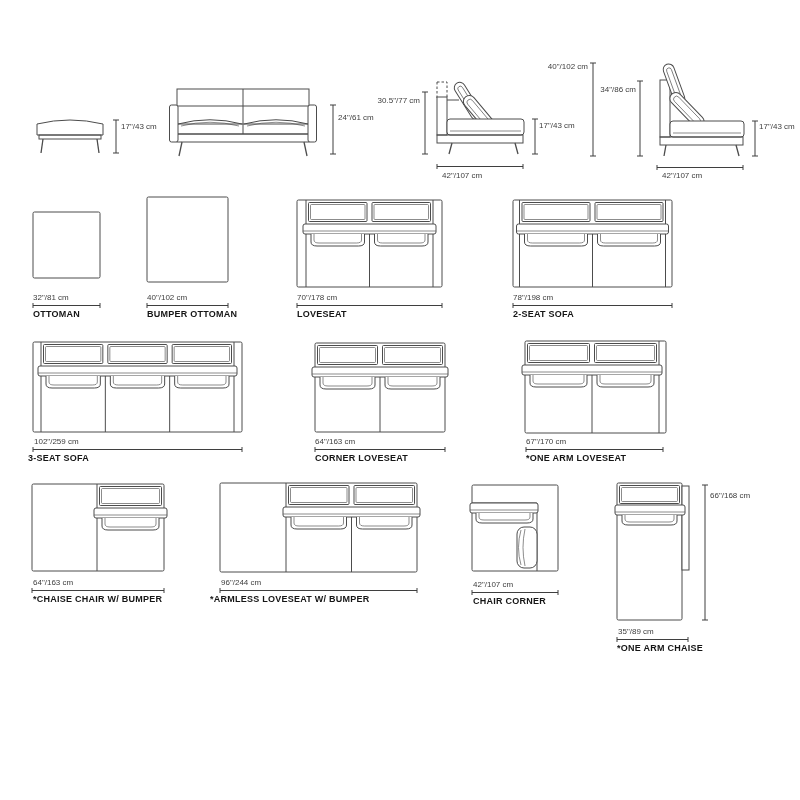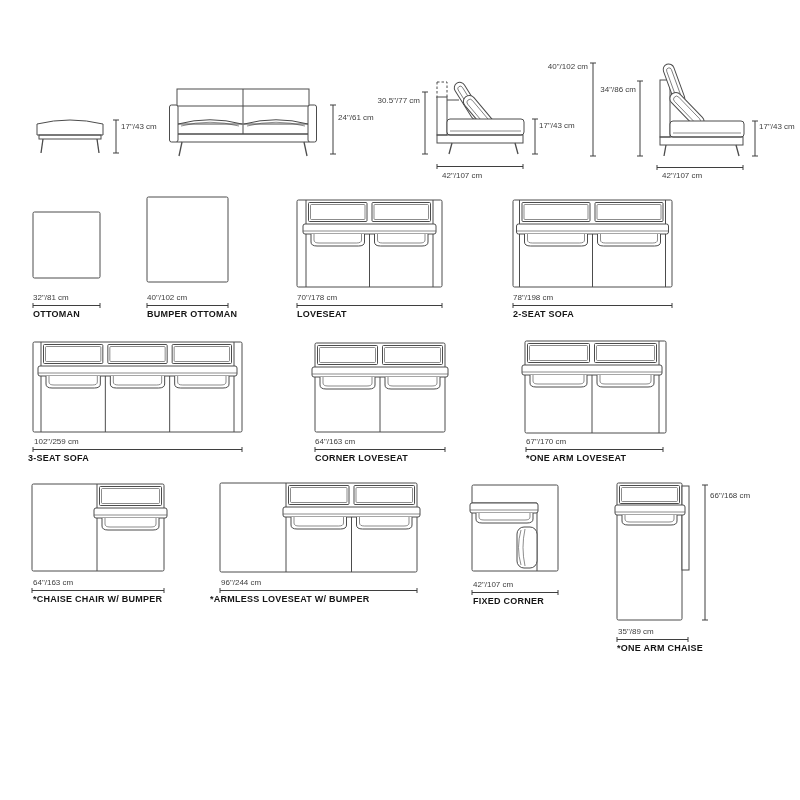--- a/index.html
+++ b/index.html
@@ -358,16 +358,16 @@
 
   <div class="lbl" style="left:33px;top:309px">OTTOMAN</div>
   <div class="lbl" style="left:147px;top:309px">BUMPER OTTOMAN</div>
   <div class="lbl" style="left:297px;top:309px">LOVESEAT</div>
   <div class="lbl" style="left:513px;top:309px">2-SEAT SOFA</div>
   <div class="lbl" style="left:28px;top:453px">3-SEAT SOFA</div>
   <div class="lbl" style="left:315px;top:453px">CORNER LOVESEAT</div>
   <div class="lbl" style="left:526px;top:453px">*ONE ARM LOVESEAT</div>
   <div class="lbl" style="left:33px;top:594px">*CHAISE CHAIR W/ BUMPER</div>
   <div class="lbl" style="left:210px;top:594px">*ARMLESS LOVESEAT W/ BUMPER</div>
-  <div class="lbl" style="left:473px;top:596px">FIXED CORNER</div>
+  <div class="lbl" style="left:473px;top:596px">CHAIR CORNER</div>
   <div class="lbl" style="left:617px;top:643px">*ONE ARM CHAISE</div>
 
 </div>
 
 </body></html>

